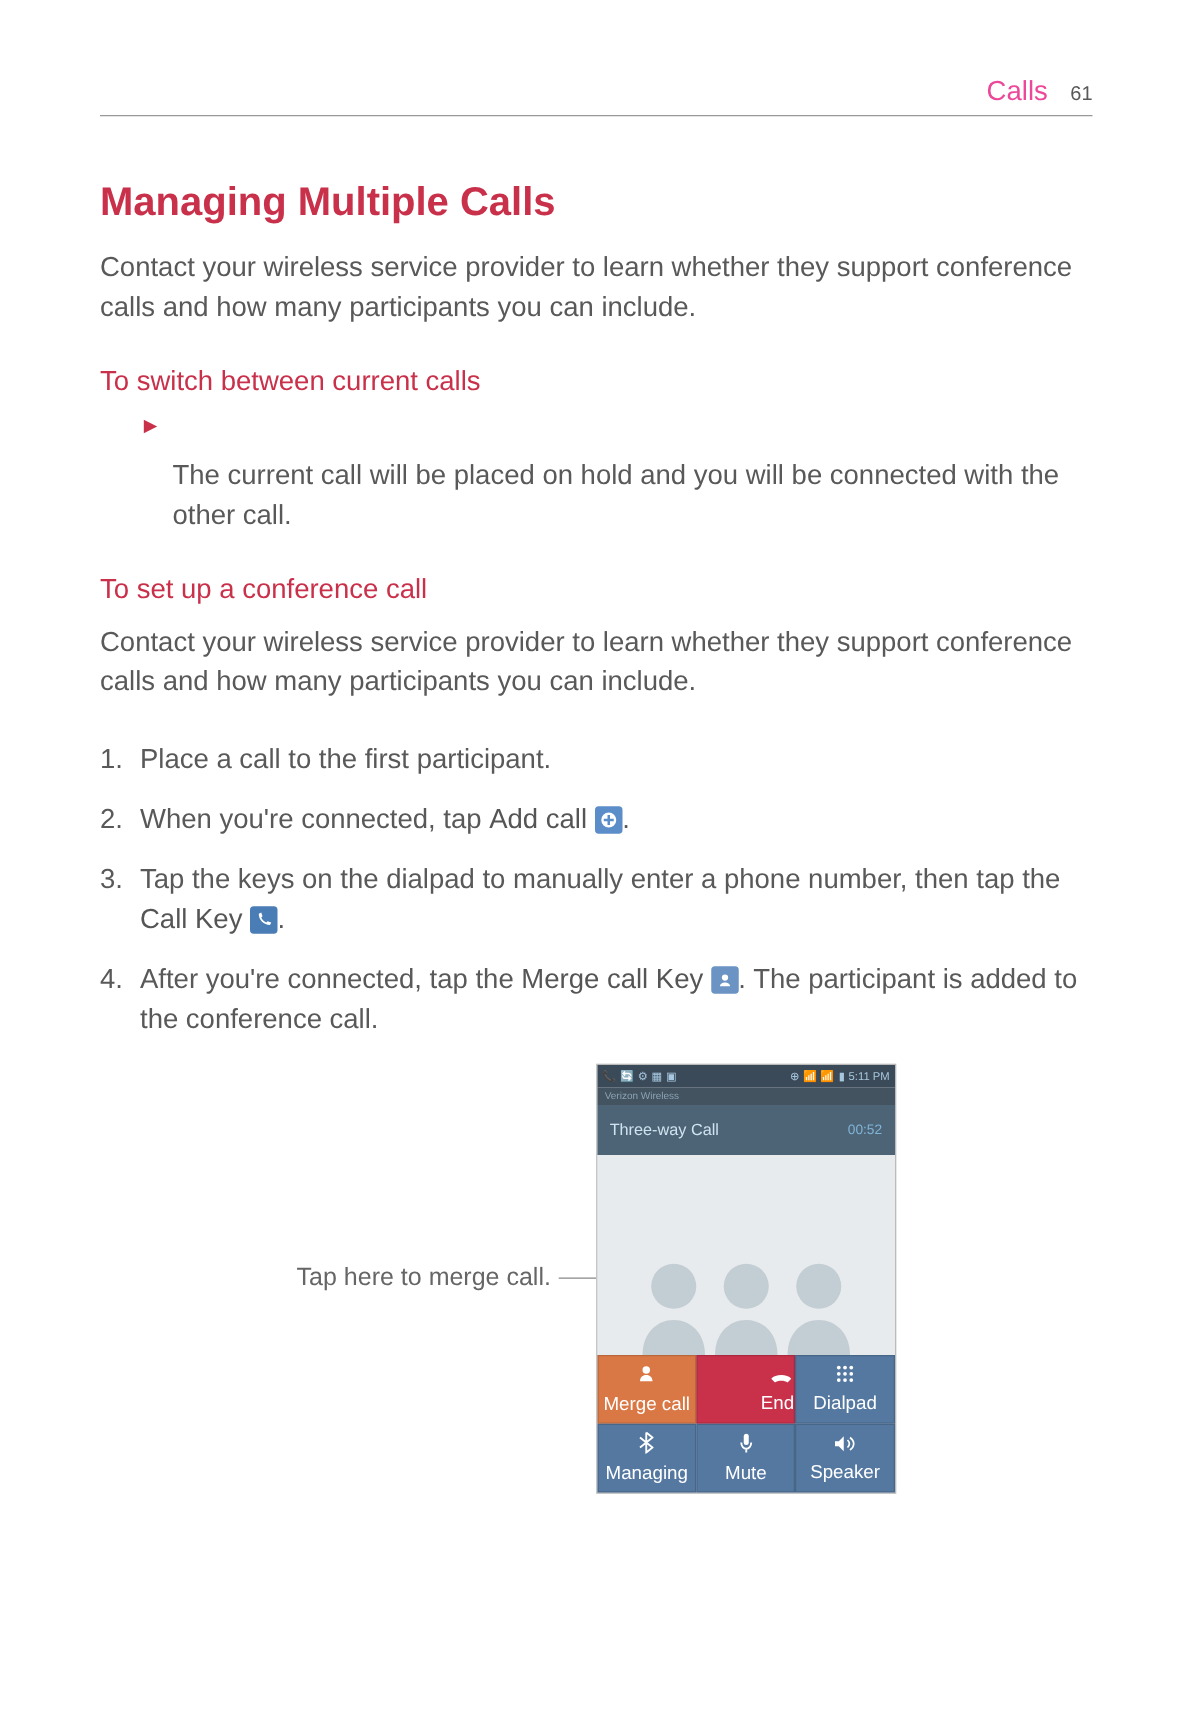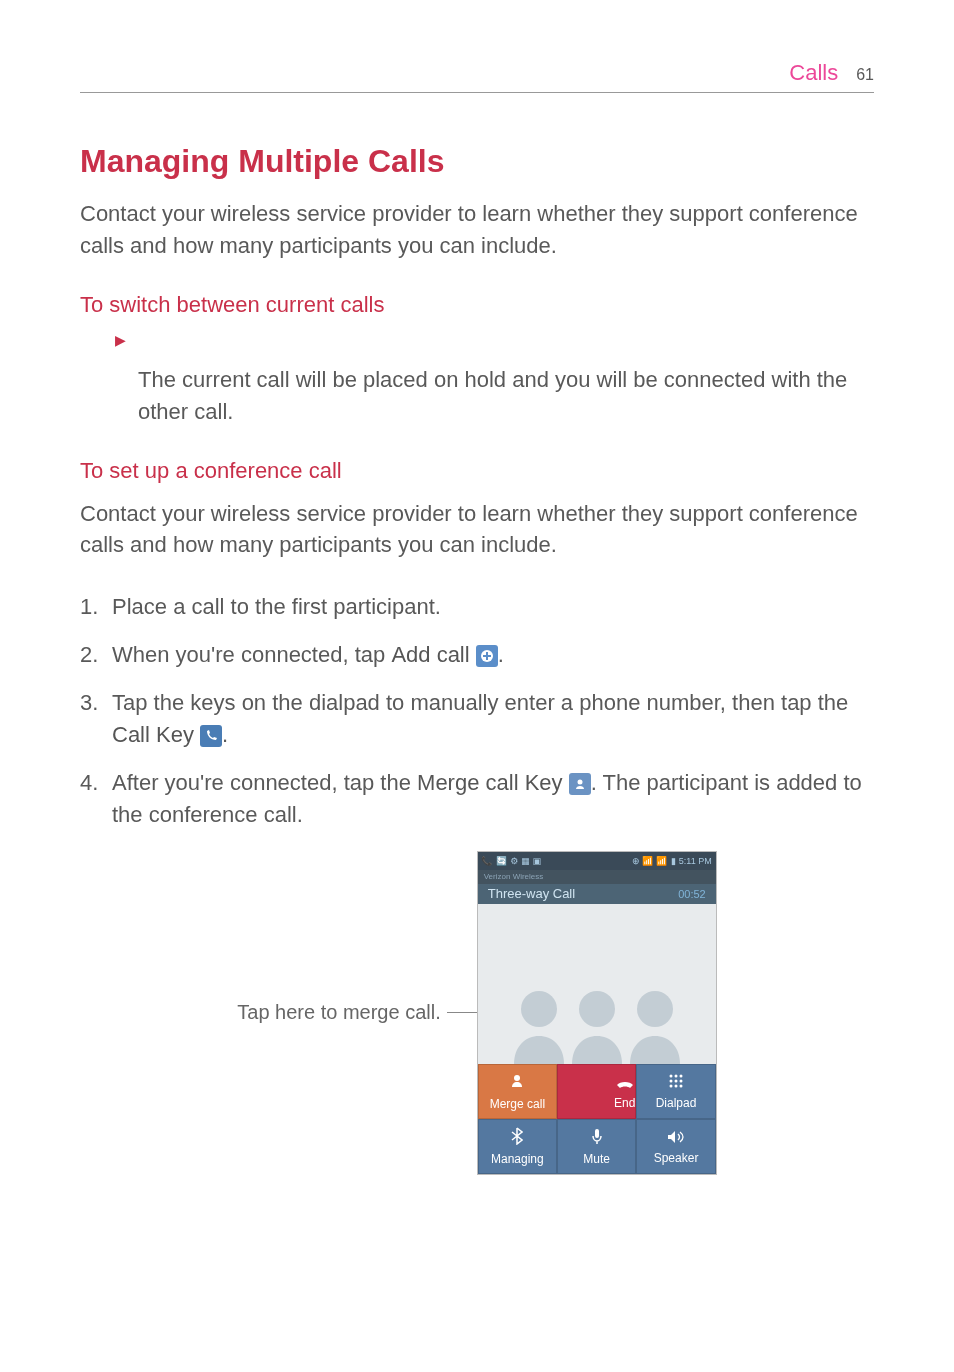--- a/index.html
+++ b/index.html
@@ -164,21 +164,21 @@
     .carrier-bar {
       height: 14px;
       background: #43535f;
       font-size: 8px;
       color: #8ba3b5;
       padding-left: 6px;
       display: flex;
       align-items: center;
     }
     .call-header {
-      height: 20px;
+      height: 40px;
       background: #4c6475;
       display: flex;
       justify-content: space-between;
       align-items: center;
       padding: 0 10px;
       color: #cfe3f0;
       font-size: 13px;
     }
     .call-timer {
       color: #80b4d8;
@@ -212,21 +212,21 @@
     .button-grid {
       display: grid;
       grid-template-columns: repeat(3, 1fr);
     }
     .call-btn {
       height: 55px;
       display: flex;
       flex-direction: column;
       align-items: center;
       justify-content: center;
-      font-size: 12px;
+      font-size: 15px;
       color: #fff;
       border: 1px solid rgba(0,0,0,0.15);
     }
     .call-btn .btn-icon {
       font-size: 18px;
       margin-bottom: 2px;
     }
     .btn-red { background: #c9304a; align-items: flex-end; }
     .btn-blue { background: #5478a0; }
     .btn-merge { background: #d97845; }

